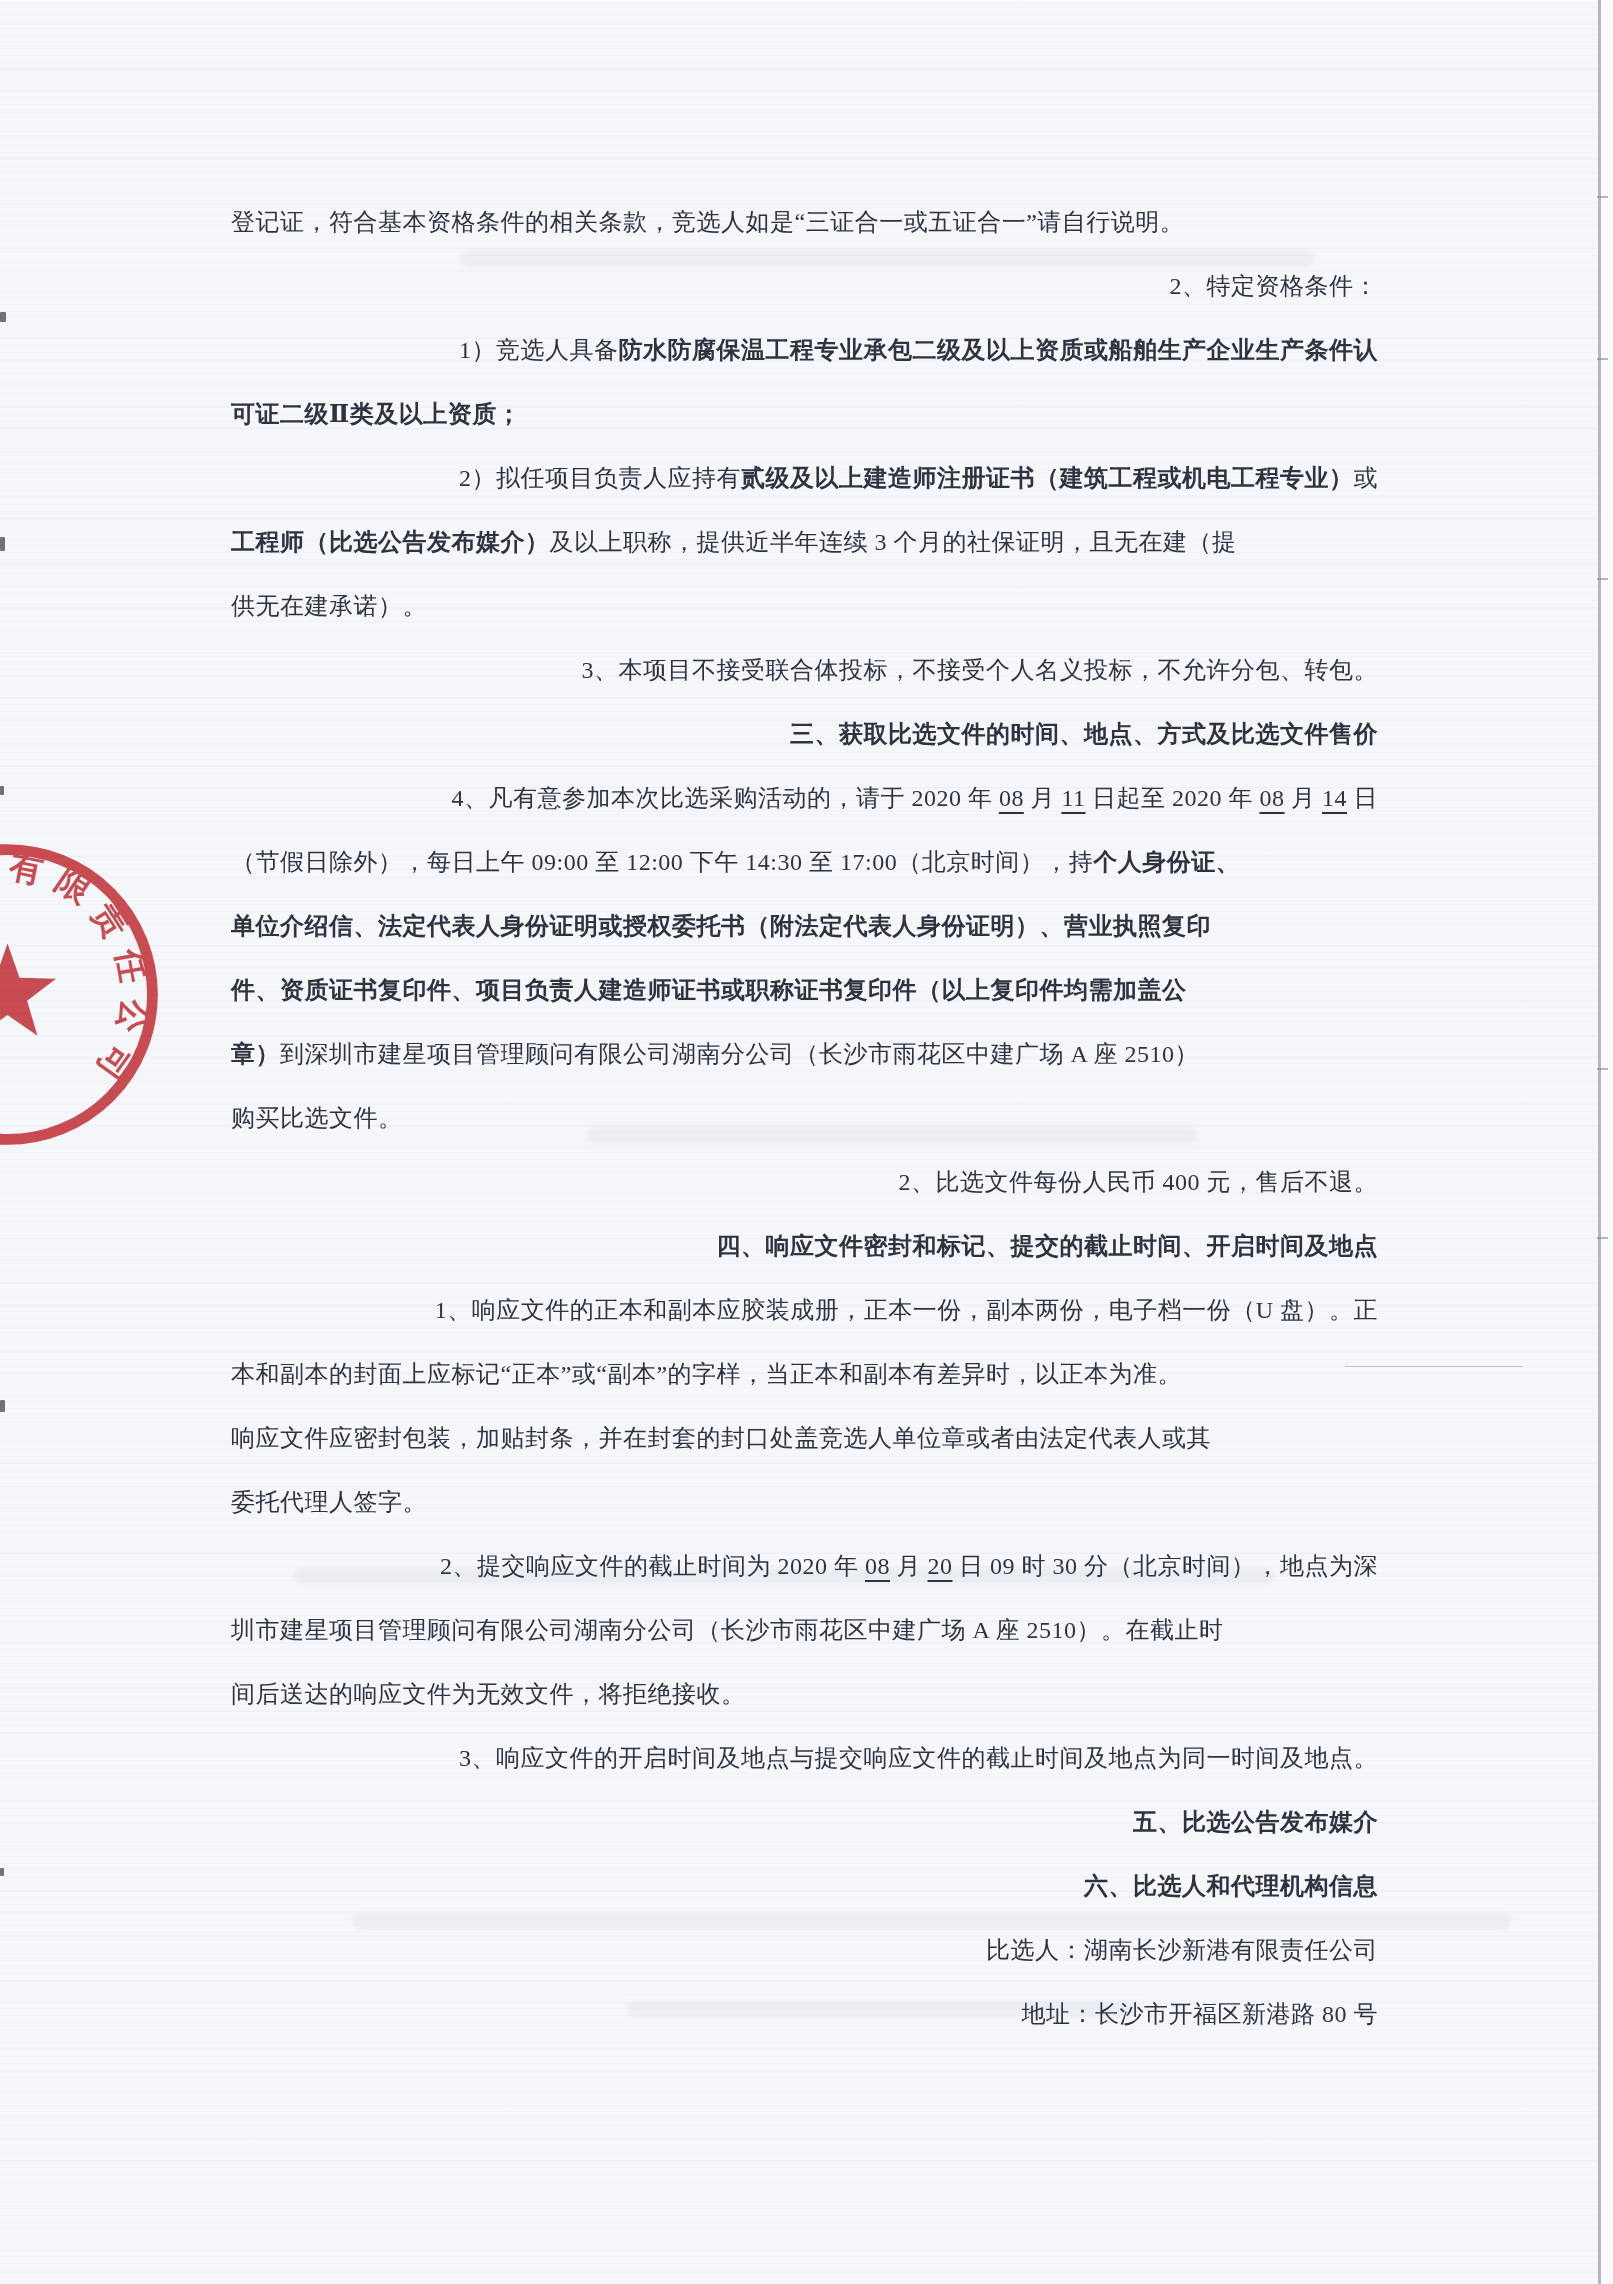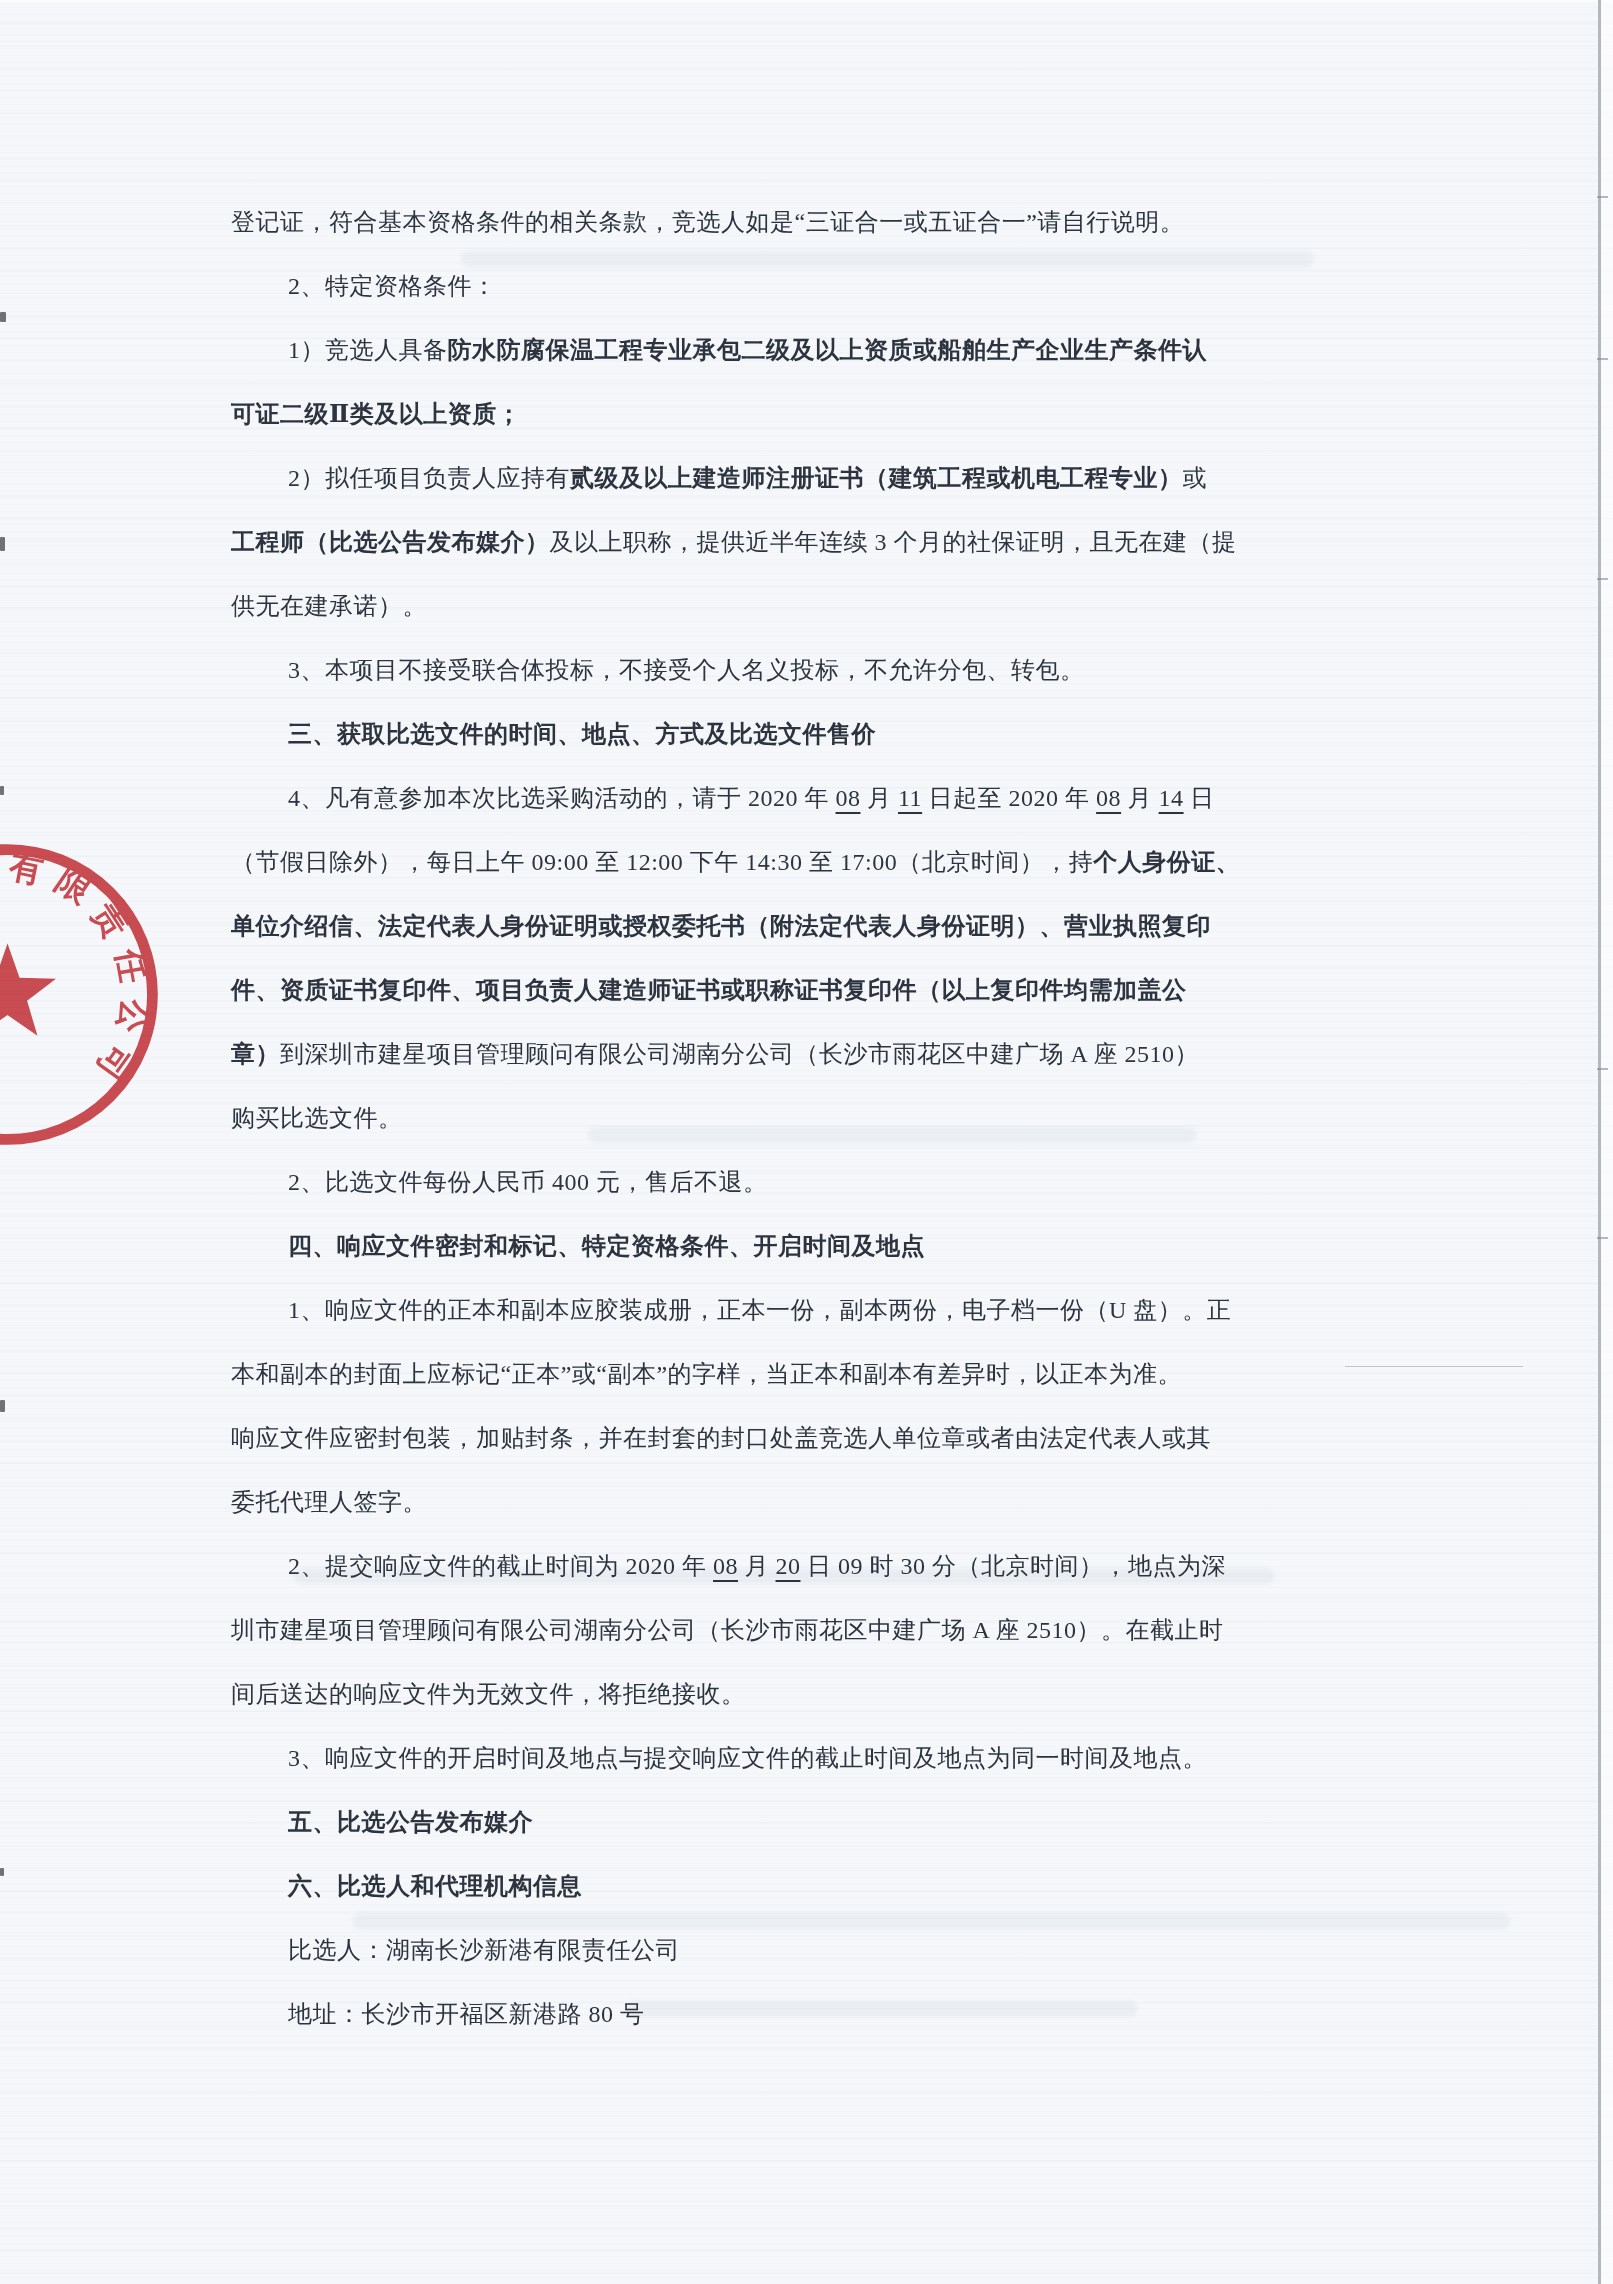--- a/index.html
+++ b/index.html
@@ -21,21 +21,21 @@
     left:231px; top:190px;
     width:1147px;
   }
   .line {
     height:64px;
     line-height:64px;
     font-size:24px;
     white-space:nowrap;
     letter-spacing:0.5px;
   }
-  .line.ind { padding-left:57px; }
+  .line.ind { padding-left:57px;text-align:right; }
   .b { font-weight:bold; }
   .u {
     text-decoration:underline;
     text-underline-offset:5.9px;
     text-decoration-thickness:2px;
   }
 
   
   .seal {
     position:absolute;
@@ -132,21 +132,21 @@
     <div class="line"><span class="">供无在建承诺）。</span></div>
     <div class="line ind"><span class="">3、本项目不接受联合体投标，不接受个人名义投标，不允许分包、转包。</span></div>
     <div class="line ind"><span class="b ">三、获取比选文件的时间、地点、方式及比选文件售价</span></div>
     <div class="line ind"><span class="">4、凡有意参加本次比选采购活动的，请于 2020 年 </span><span class="u">08</span><span class=""> 月 </span><span class="u">11</span><span class=""> 日起至 2020 年 </span><span class="u">08</span><span class=""> 月 </span><span class="u">14</span><span class=""> 日</span></div>
     <div class="line"><span class="">（节假日除外），每日上午 09:00 至 12:00 下午 14:30 至 17:00（北京时间），持</span><span class="b ">个人身份证、</span></div>
     <div class="line"><span class="b ">单位介绍信、法定代表人身份证明或授权委托书（附法定代表人身份证明）、营业执照复印</span></div>
     <div class="line"><span class="b ">件、资质证书复印件、项目负责人建造师证书或职称证书复印件（以上复印件均需加盖公</span></div>
     <div class="line"><span class="b ">章）</span><span class="">到深圳市建星项目管理顾问有限公司湖南分公司（长沙市雨花区中建广场 A 座 2510）</span></div>
     <div class="line"><span class="">购买比选文件。</span></div>
     <div class="line ind"><span class="">2、比选文件每份人民币 400 元，售后不退。</span></div>
-    <div class="line ind"><span class="b ">四、响应文件密封和标记、特定资格条件、开启时间及地点</span></div>
+    <div class="line ind"><span class="b ">四、响应文件密封和标记、提交的截止时间、开启时间及地点</span></div>
     <div class="line ind"><span class="">1、响应文件的正本和副本应胶装成册，正本一份，副本两份，电子档一份（U 盘）。正</span></div>
     <div class="line"><span class="">本和副本的封面上应标记“正本”或“副本”的字样，当正本和副本有差异时，以正本为准。</span></div>
     <div class="line"><span class="">响应文件应密封包装，加贴封条，并在封套的封口处盖竞选人单位章或者由法定代表人或其</span></div>
     <div class="line"><span class="">委托代理人签字。</span></div>
     <div class="line ind"><span class="">2、提交响应文件的截止时间为 2020 年 </span><span class="u">08</span><span class=""> 月 </span><span class="u">20</span><span class=""> 日 09 时 30 分（北京时间），地点为深</span></div>
     <div class="line"><span class="">圳市建星项目管理顾问有限公司湖南分公司（长沙市雨花区中建广场 A 座 2510）。在截止时</span></div>
     <div class="line"><span class="">间后送达的响应文件为无效文件，将拒绝接收。</span></div>
     <div class="line ind"><span class="">3、响应文件的开启时间及地点与提交响应文件的截止时间及地点为同一时间及地点。</span></div>
     <div class="line ind"><span class="b ">五、比选公告发布媒介</span></div>
     <div class="line ind"><span class="b ">六、比选人和代理机构信息</span></div>

